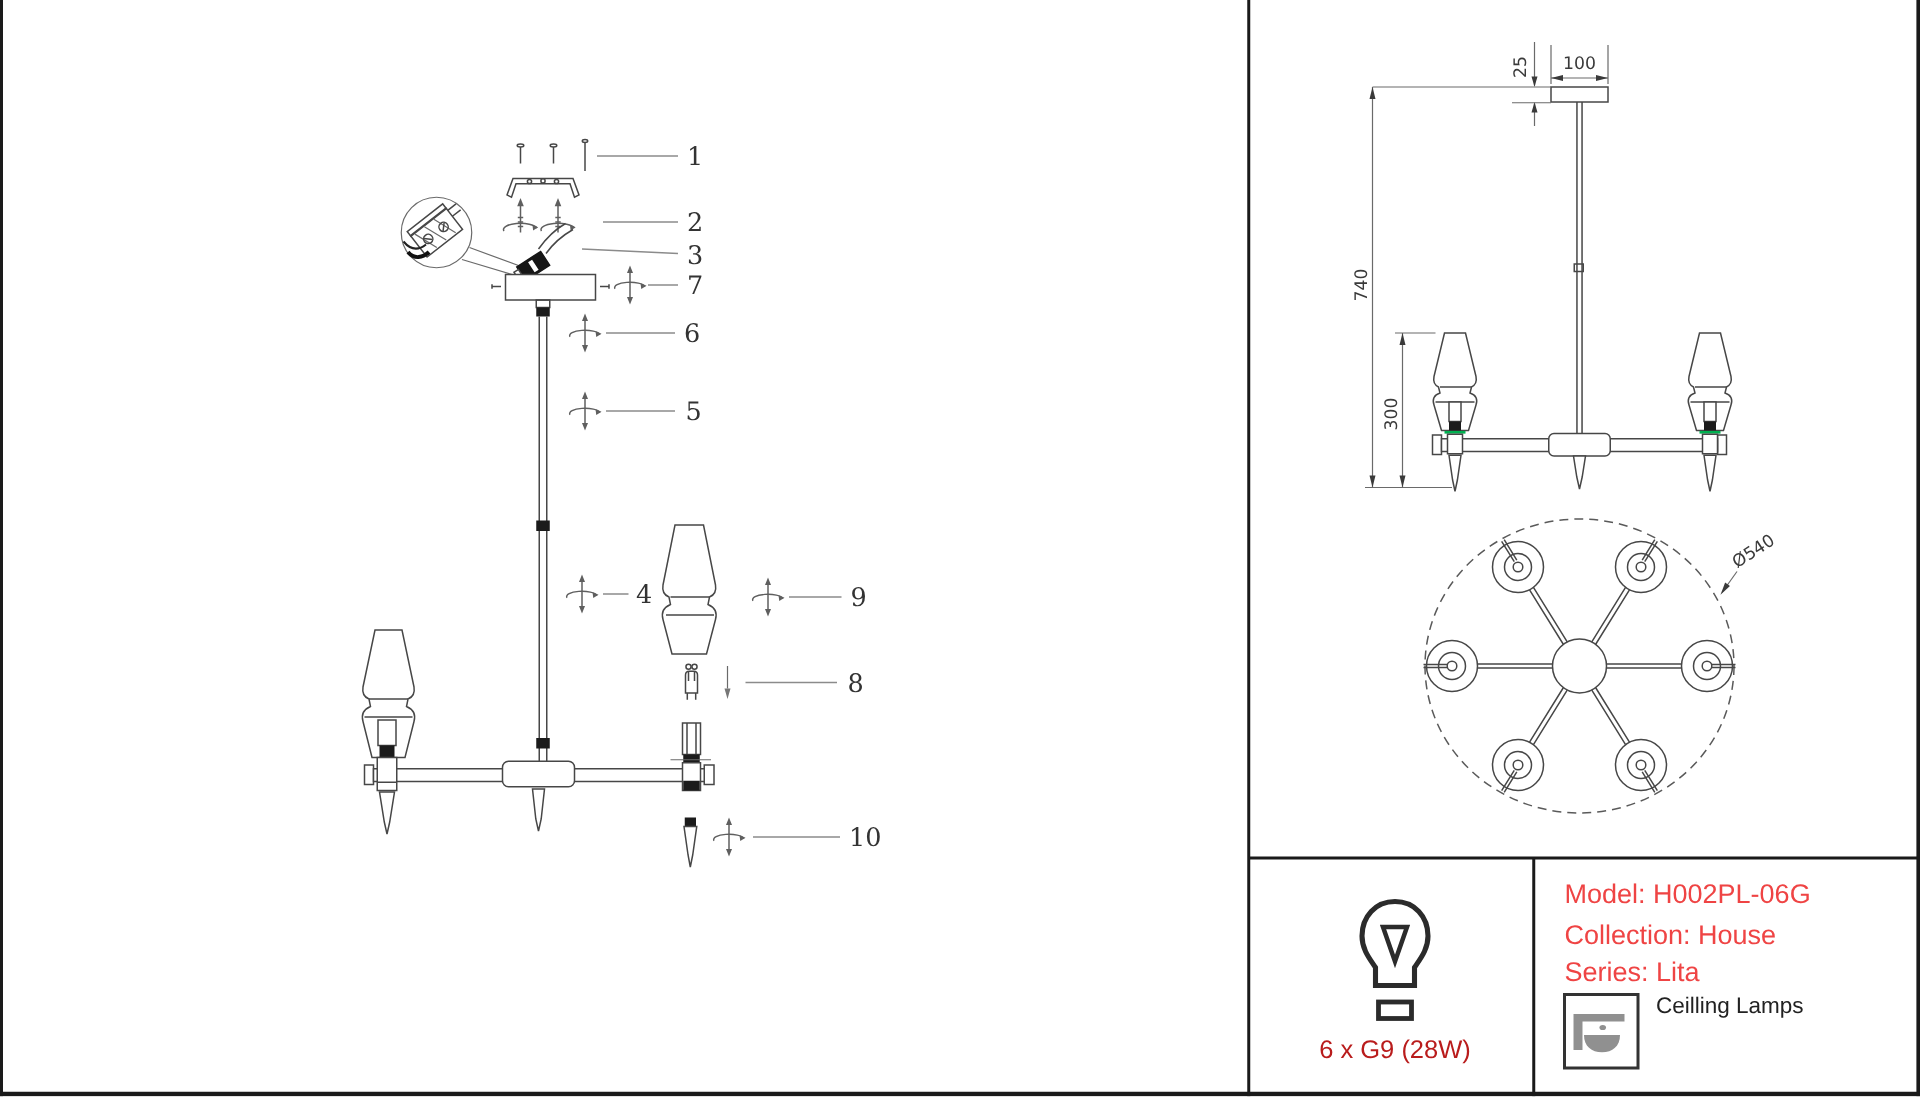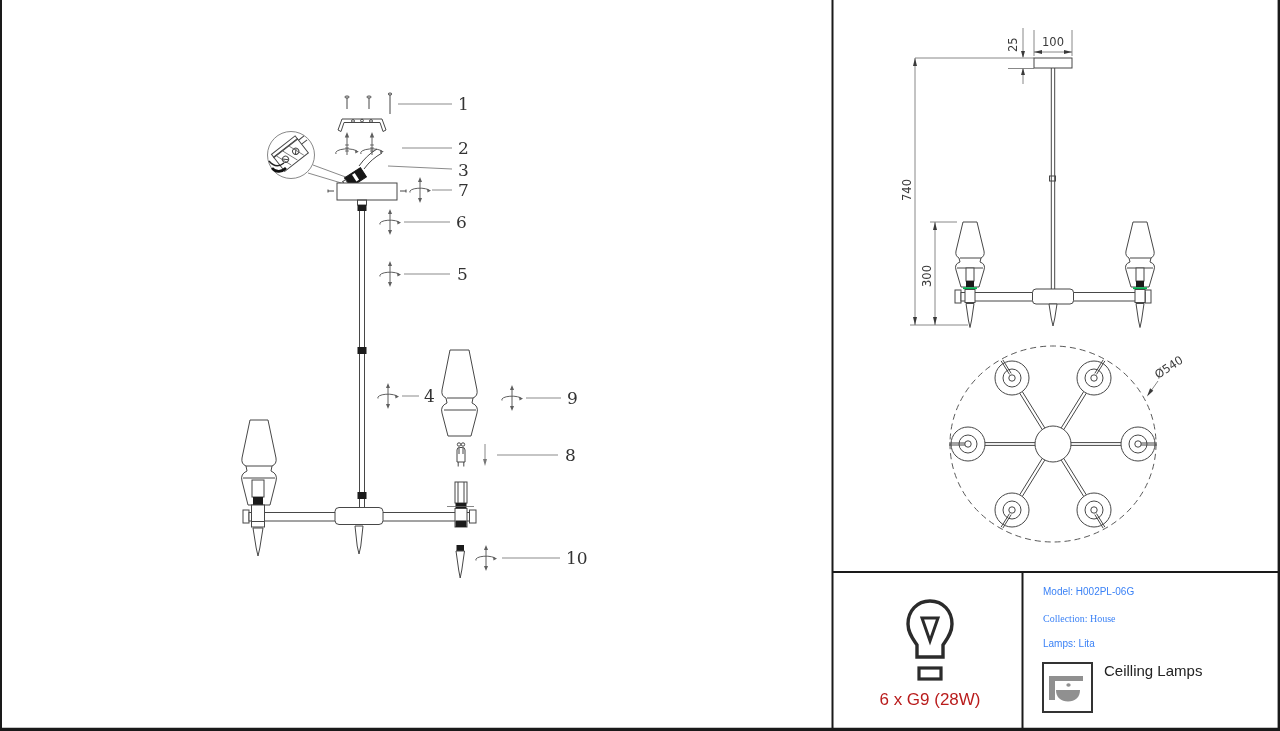--- a/index.html
+++ b/index.html
@@ -8,21 +8,21 @@
   svg{position:absolute;left:0;top:0;}
   .plabel{font-family:"DejaVu Serif","Liberation Serif",serif;font-size:17px;fill:#333;}
   .dim{font-family:"DejaVu Sans","Liberation Sans",sans-serif;font-size:11.5px;fill:#3a3a3a;}
   .ln{stroke:#474747;stroke-width:1;fill:none;}
   .lnw{stroke:#474747;stroke-width:1;fill:#ffffff;}
   .lead{stroke:#8b8b8b;stroke-width:1;fill:none;}
   .blk{fill:#1b1b1b;stroke:none;}
   .rot{stroke:#5f5f5f;stroke-width:1;fill:none;}
   .rotf{fill:#5f5f5f;stroke:none;}
   .thin{stroke:#6a6a6a;stroke-width:.8;fill:none;}
-  .spec-text{position:absolute;font-size:10px;color:#3b82f6;white-space:nowrap;}
+  .spec-text{position:absolute;font-size:18px;color:#ef4444;white-space:nowrap;}
   .bulb-caption{position:absolute;font-size:17px;color:#b91c1c;white-space:nowrap;transform:translateX(-50%);}
   .cat-caption{position:absolute;font-size:15px;color:#222;white-space:nowrap;}
 </style>
 </head>
 <body>
 
 <div class="canvas">
 
 <svg width="1280" height="731" viewBox="0 0 1280 731">
   <defs>
@@ -302,18 +302,18 @@
     <path d="M1049,676 L1083,676 L1083,681 L1055,681 L1055,700 L1049,700 Z" fill="#909090"></path>
     <ellipse cx="1068.5" cy="685" rx="2.2" ry="1.7" fill="#909090"></ellipse>
     <path d="M1056,690 L1080,690 C1080,697.5 1075,701.5 1068,701.5 C1061,701.5 1056,697.5 1056,690 Z" fill="#909090"></path>
   </g>
 </svg>
 
   <div class="bulb-caption" style="left:930px;top:690px;">6 x G9 (28W)</div>
 
   <div class="spec-text" style="left:1043px;top:586px;">Model: H002PL-06G</div>
 
-  <div class="spec-text" style="left:1043px;top:613px;font-family:Liberation Serif, serif;">Collection: House</div>
-
-  <div class="spec-text" style="left:1043px;top:638px;">Lamps: Lita</div>
+  <div class="spec-text" style="left:1043px;top:613px;">Collection: House</div>
+
+  <div class="spec-text" style="left:1043px;top:638px;">Series: Lita</div>
 
   <div class="cat-caption" style="left:1104px;top:662px;">Ceilling Lamps</div>
 </div>
 
 </body></html>

